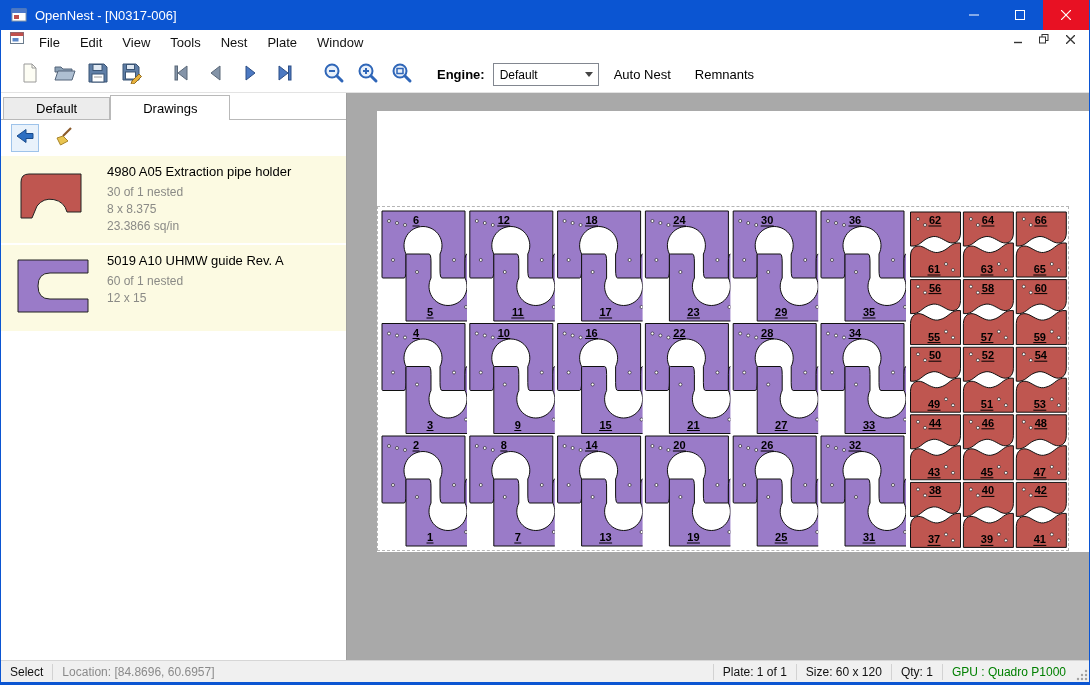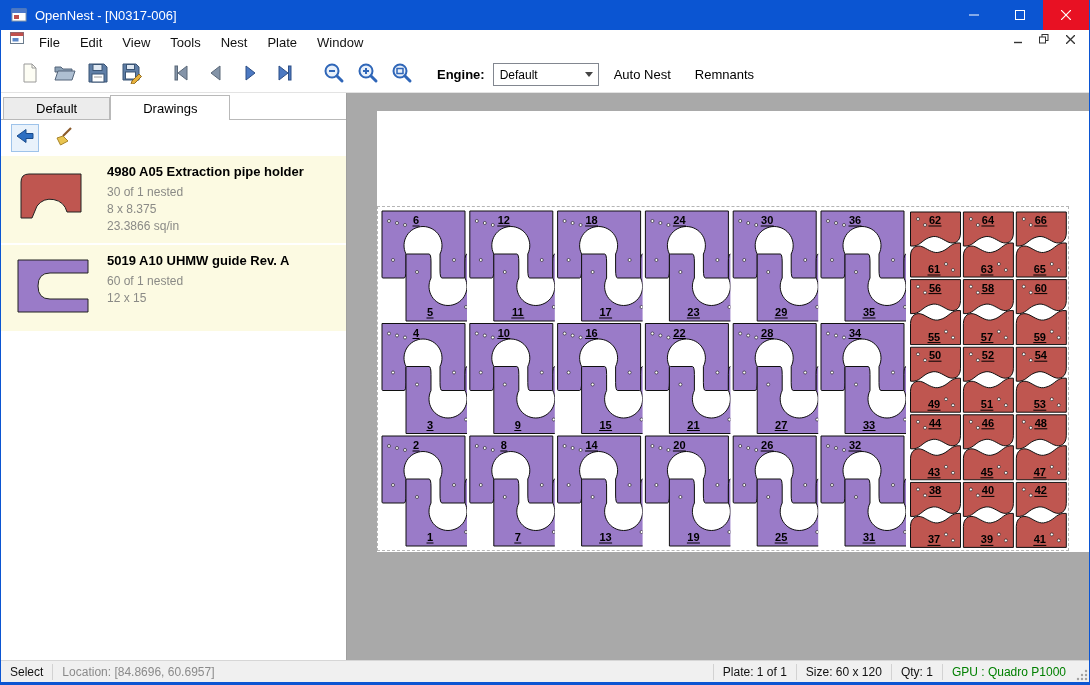--- a/index.html
+++ b/index.html
@@ -36,21 +36,21 @@
   .tabstrip{flex:0 0 26px;height:26px;display:flex;align-items:flex-end;padding-left:2px;background:#fff}
   .tab{height:22px;padding:3px 32px;font-size:13px;background:#ececec;border:1px solid #b9b9b9;border-bottom:none;cursor:default}
   .tab.active{background:#fff;height:25px;padding-top:5px;position:relative;z-index:2;margin-bottom:-1px}
   .panel-body{flex:1;border-top:1px solid #b9b9b9;display:flex;flex-direction:column;background:#fff}
   .panel-toolbar{flex:0 0 36px;display:flex;align-items:center;padding-left:10px;gap:10px}
   .ptbtn{width:28px;height:28px;display:flex;align-items:center;justify-content:center}
   .ptbtn.framed{border:1px solid #9ec3ea;background:#e9f2fb}
   .drawing-list{flex:1}
   .drawing-item{display:flex;background:#fcfae2;padding:8px 6px 8px 14px;min-height:86px;margin-bottom:2px}
   .thumb{width:92px;flex:0 0 92px;padding-top:4px}
-  .d-title{font-weight:bold;font-size:13px;margin-bottom:5px;color:#000}
+  .d-title{font-weight:normal;font-size:13px;margin-bottom:5px;color:#000}
   .d-sub{font-size:12px;color:#8a8a86;line-height:17px}
 
   .canvas{flex:1;position:relative;background:#a9a9a9;overflow:hidden}
   .white-area{position:absolute;left:30px;top:18px;right:0;height:441px;background:#fff}
   .plate{position:absolute;left:30px;top:113px;width:692px;height:345px;background:#fff;border:1px dashed #b5b5b5}
 
   
   .statusbar{flex:0 0 22px;height:22px;background:#f0f0f0;border-top:1px solid #d6d6d6;display:flex;align-items:center;font-size:12px;color:#111}
   .sb-sep{width:1px;height:16px;background:#d2d2d2}
   .sb-item{padding:0 9px;white-space:nowrap}

